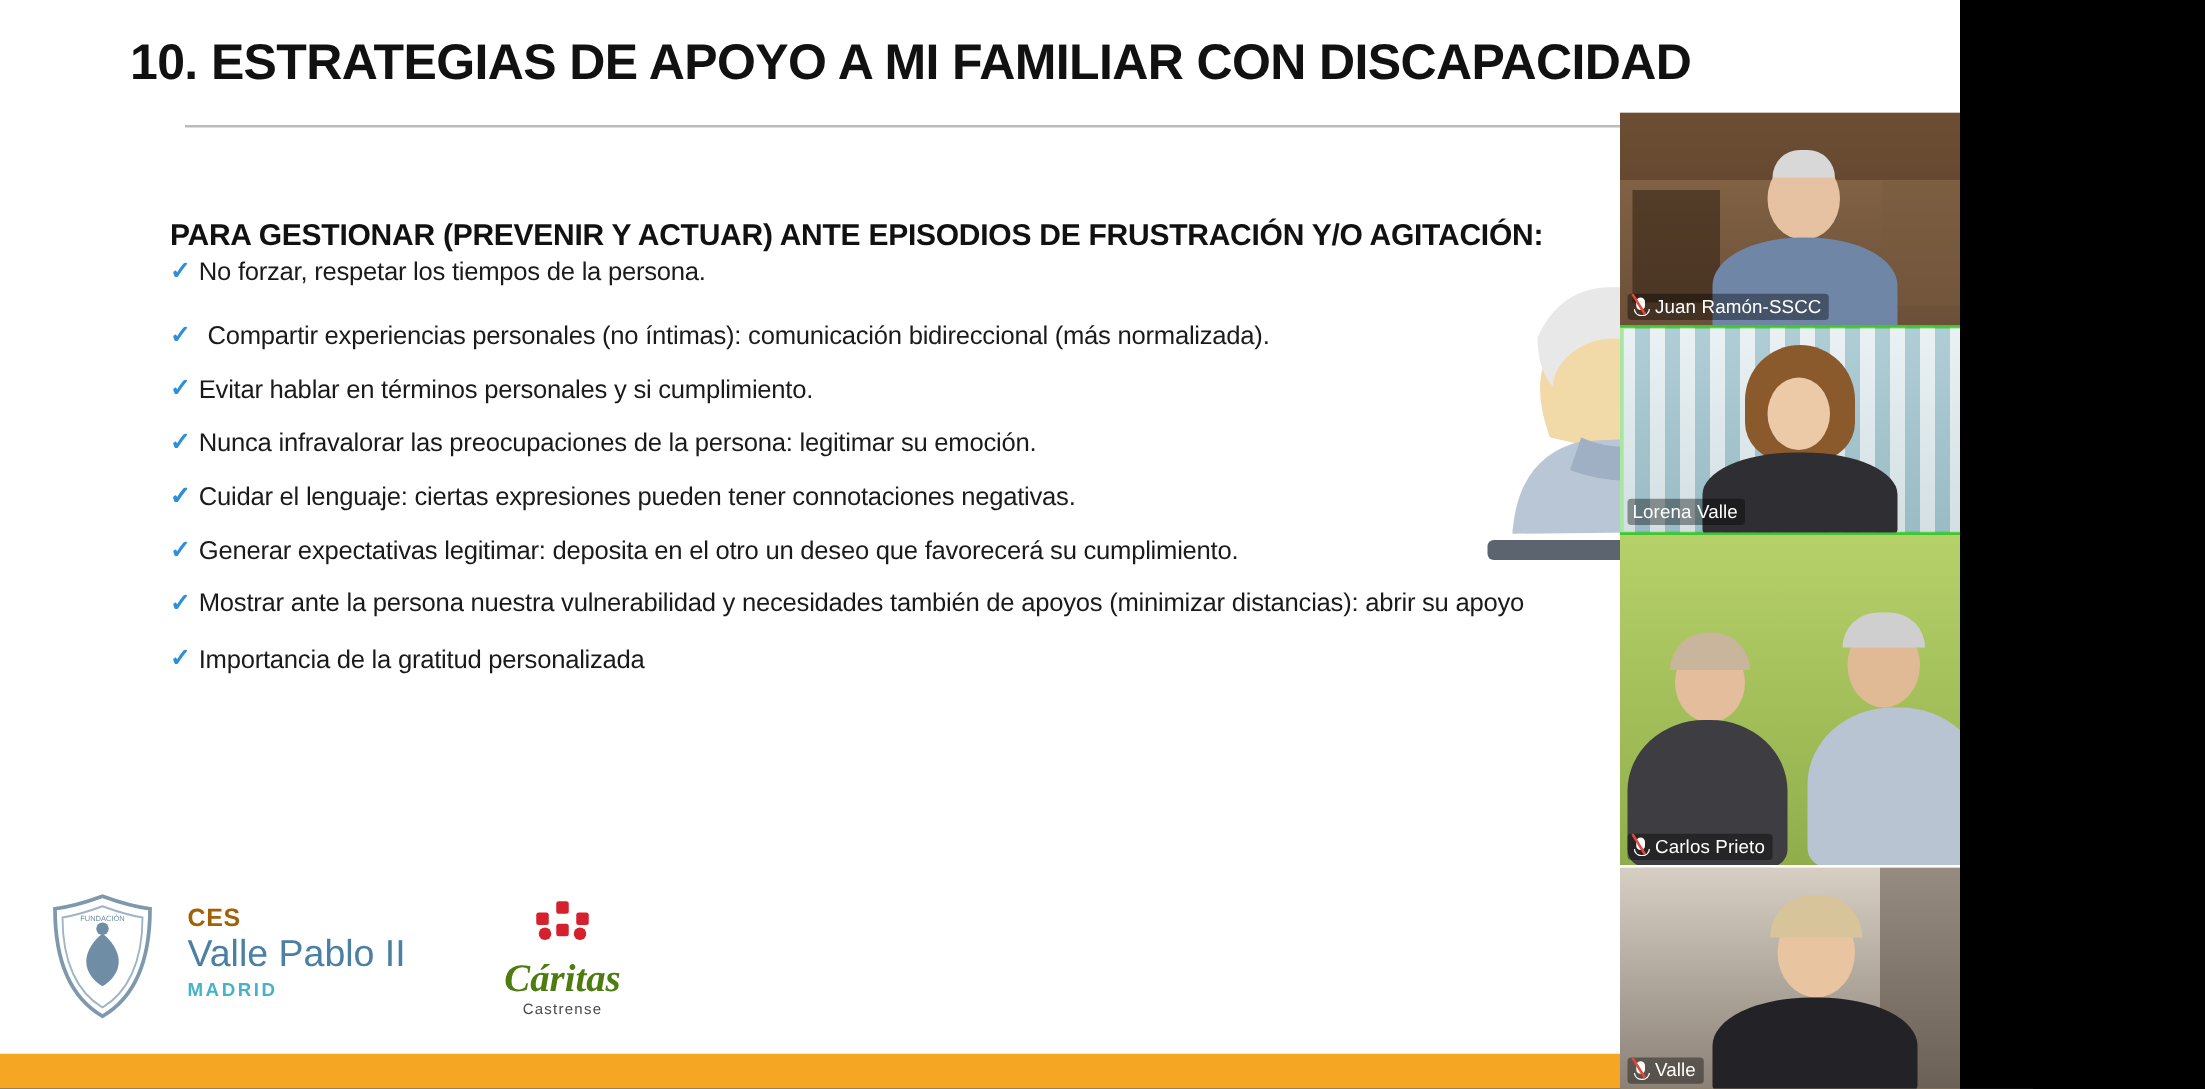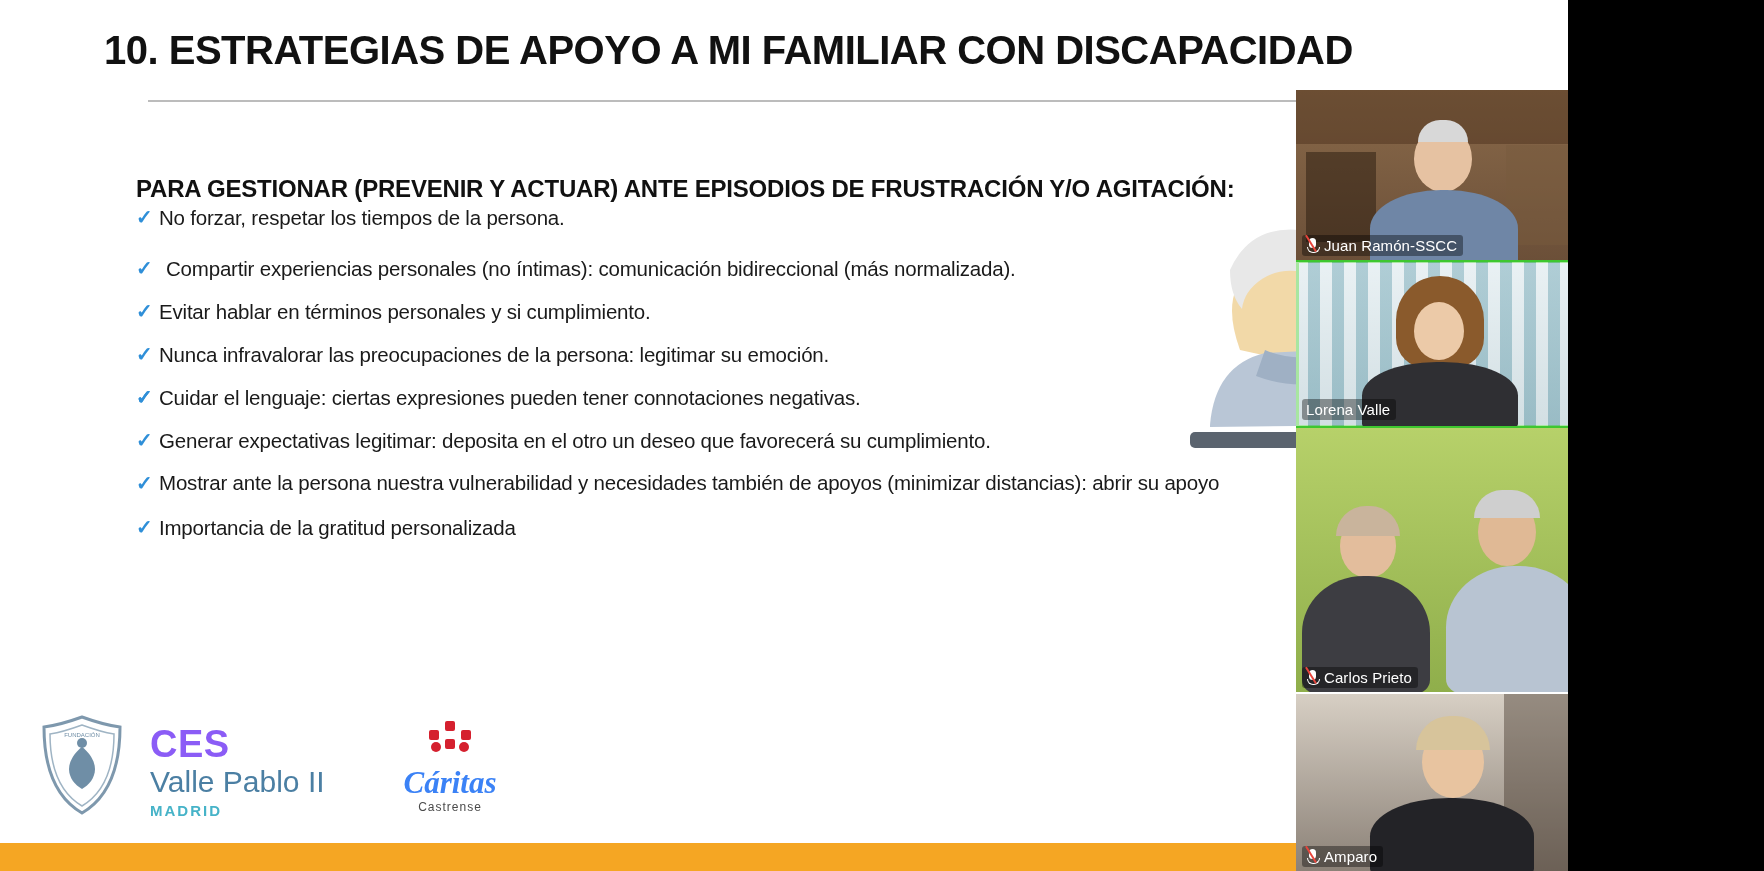--- a/index.html
+++ b/index.html
@@ -120,22 +120,22 @@
     width: 104px;
     height: 104px;
   }
   .logo-ces {
     position: absolute;
     left: 130px;
     top: 12px;
     line-height: 1;
   }
   .logo-ces .l1 {
-    font-size: 38px;
-    color: #8b5cf6;
+    font-size: 20px;
+    color: #a16207;
     letter-spacing: 0.5px;
     font-weight: 600;
   }
   .logo-ces .l2 {
     font-size: 30px;
     color: #4b7fa3;
     margin-top: 4px;
     font-weight: 400;
   }
   .logo-ces .l3 {
@@ -150,21 +150,21 @@
     left: 345px;
     top: 6px;
     width: 170px;
     text-align: center;
   }
   .caritas-word {
     font-family: "Liberation Serif", serif;
     font-style: italic;
     font-weight: bold;
     font-size: 31px;
-    color: #3b82f6;
+    color: #4d7c0f;
     line-height: 1;
     margin-top: 2px;
   }
   .caritas-sub {
     font-size: 12px;
     color: #4a4a4a;
     letter-spacing: 1px;
     margin-top: 2px;
   }
 
@@ -428,18 +428,18 @@
       <div class="room-shelf" style="left:208px;top:0;width:84px;height:179px;background:rgba(70,58,46,.45);"></div>
       <div class="person head" style="left:126px;top:32px;width:62px;height:72px;background:#e8c4a0;"></div>
       <div class="person" style="left:120px;top:22px;width:74px;height:34px;border-radius:37px 37px 0 0;background:#d7c49b;"></div>
       <div class="person torso" style="left:74px;top:104px;width:164px;height:80px;background:#232327;"></div>
       <div class="tile-name">
         <span class="mic-muted">
           <span class="body"></span>
             <span class="base"></span>
             <span class="slash"></span>
         </span>
-        <span>Amparo</span>
+        <span>Valle</span>
       </div>
     </div>
 
   </div>
 </div>
 
 </body></html>

